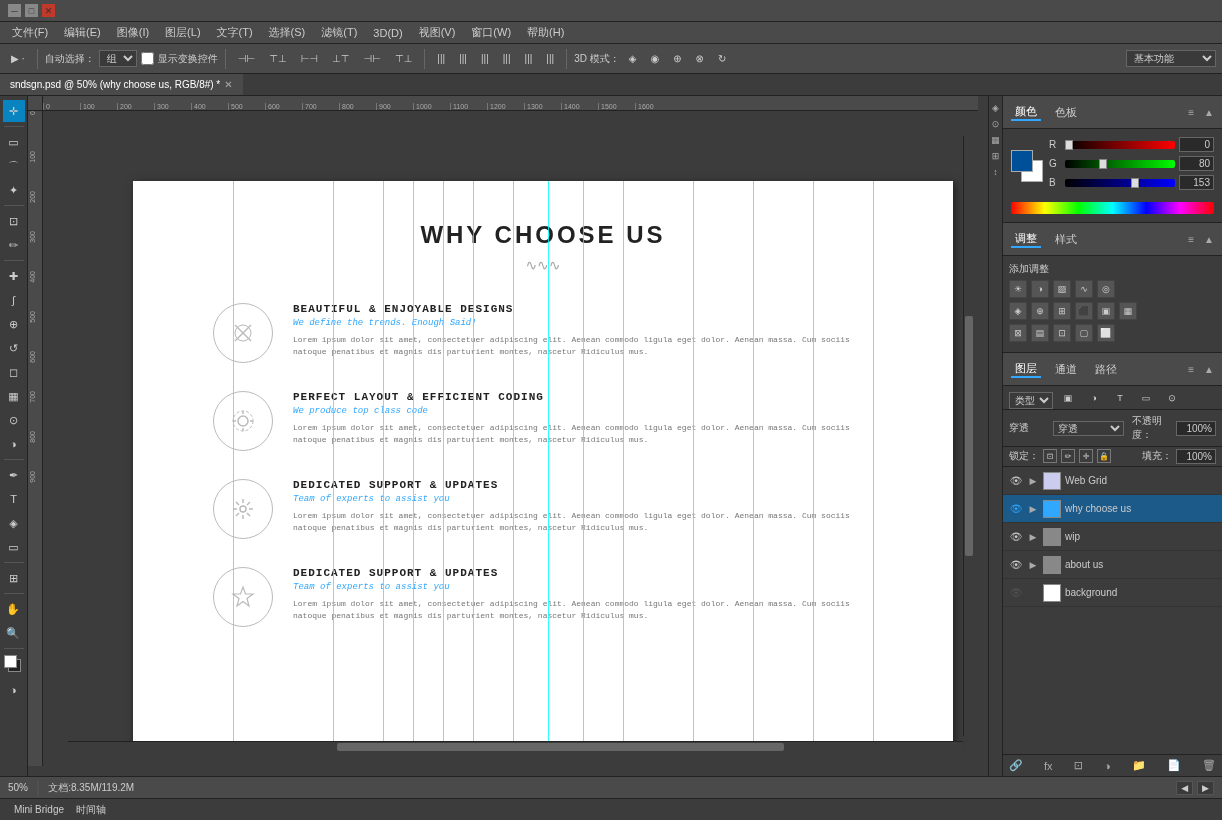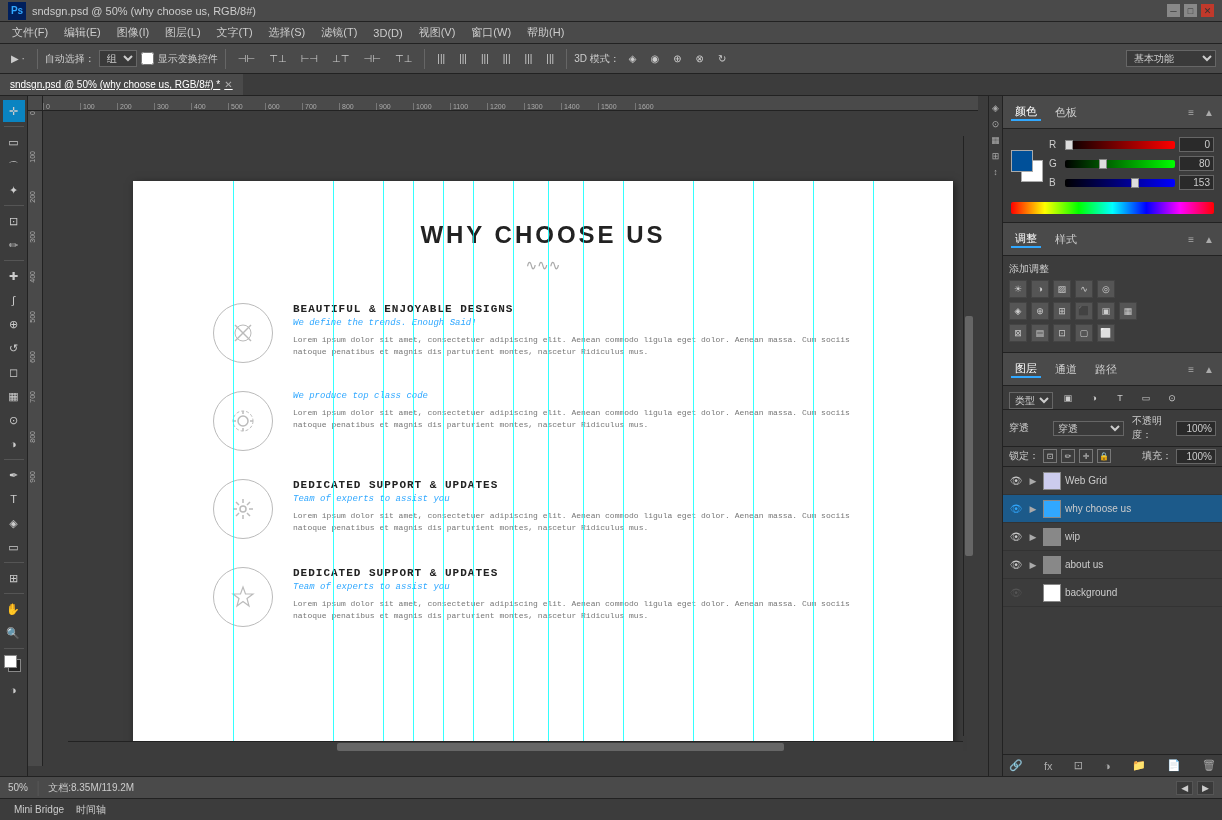--- a/index.html
+++ b/index.html
@@ -49,21 +49,21 @@
     .toolbar-label { color: #ccc; font-size: 10px; }
 
     
     #tabbar {
       height: 22px;
       background: #3c3c3c;
       display: flex;
       align-items: stretch;
       border-bottom: 1px solid #222;
     }
-    .tab { background: #5a5a5a; color: #ccc; font-size: 10px; padding: 0 10px; display: flex; align-items: center; gap: 4px; cursor: pointer; border-right: 1px solid #3c3c3c; text-decoration: underline; }
+    .tab { background: #5a5a5a; color: #ccc; font-size: 10px; padding: 0 10px; display: flex; align-items: center; gap: 4px; cursor: pointer; border-right: 1px solid #3c3c3c; }
     .tab.active { background: #4a4a4a; color: #fff; }
     .tab-close { color: #aaa; cursor: pointer; }
 
     
     #toolbox {
       width: 28px;
       background: #3c3c3c;
       border-right: 1px solid #222;
       display: flex;
       flex-direction: column;
@@ -317,24 +317,20 @@
       align-items: center;
       padding: 6px 0;
       gap: 4px;
     }
     .rside-icon { width: 12px; height: 12px; color: #aaa; font-size: 9px; cursor: pointer; display: flex; align-items: center; justify-content: center; }
   </style>
 </head>
 <body>
 
 <div id="titlebar">
-  <div class="left">
-    <div class="ps-icon">Ps</div>
-    <span class="title-text">sndsgn.psd @ 50% (why choose us, RGB/8#)</span>
-  </div>
   <div class="win-controls">
     <button class="win-btn">─</button>
     <button class="win-btn">□</button>
     <button class="win-btn close">✕</button>
   </div>
 </div>
 
 <div id="menubar">
   <span class="menu-item">文件(F)</span>
   <span class="menu-item">编辑(E)</span>
@@ -515,20 +511,21 @@
               <svg width="28" height="28" viewBox="0 0 28 28" fill="none">
                 <circle cx="14" cy="14" r="5" stroke="#bbb" stroke-width="1.5" fill="none"></circle>
                 <circle cx="14" cy="14" r="10" stroke="#bbb" stroke-width="1" fill="none" stroke-dasharray="3,2"></circle>
                 <line x1="14" y1="4" x2="14" y2="7" stroke="#bbb" stroke-width="1.5"></line>
                 <line x1="14" y1="21" x2="14" y2="24" stroke="#bbb" stroke-width="1.5"></line>
                 <line x1="4" y1="14" x2="7" y2="14" stroke="#bbb" stroke-width="1.5"></line>
                 <line x1="21" y1="14" x2="24" y2="14" stroke="#bbb" stroke-width="1.5"></line>
               </svg>
             </div>
             <div class="wcu-content">
+              <div class="wcu-item-title">PERFECT LAYOUT &amp; EFFICIENT CODING</div>
               <div class="wcu-item-subtitle">We produce top class code</div>
               <div class="wcu-item-text">Lorem ipsum dolor sit amet, consectetuer adipiscing elit. Aenean commodo ligula eget dolor.
 Aenean massa. Cum sociis natoque penatibus et magnis dis parturient montes, nascetur
 Ridiculus mus.</div>
             </div>
           </div>
 
           <div class="wcu-item">
             <div class="wcu-icon-circle">
               <svg width="28" height="28" viewBox="0 0 28 28" fill="none">

